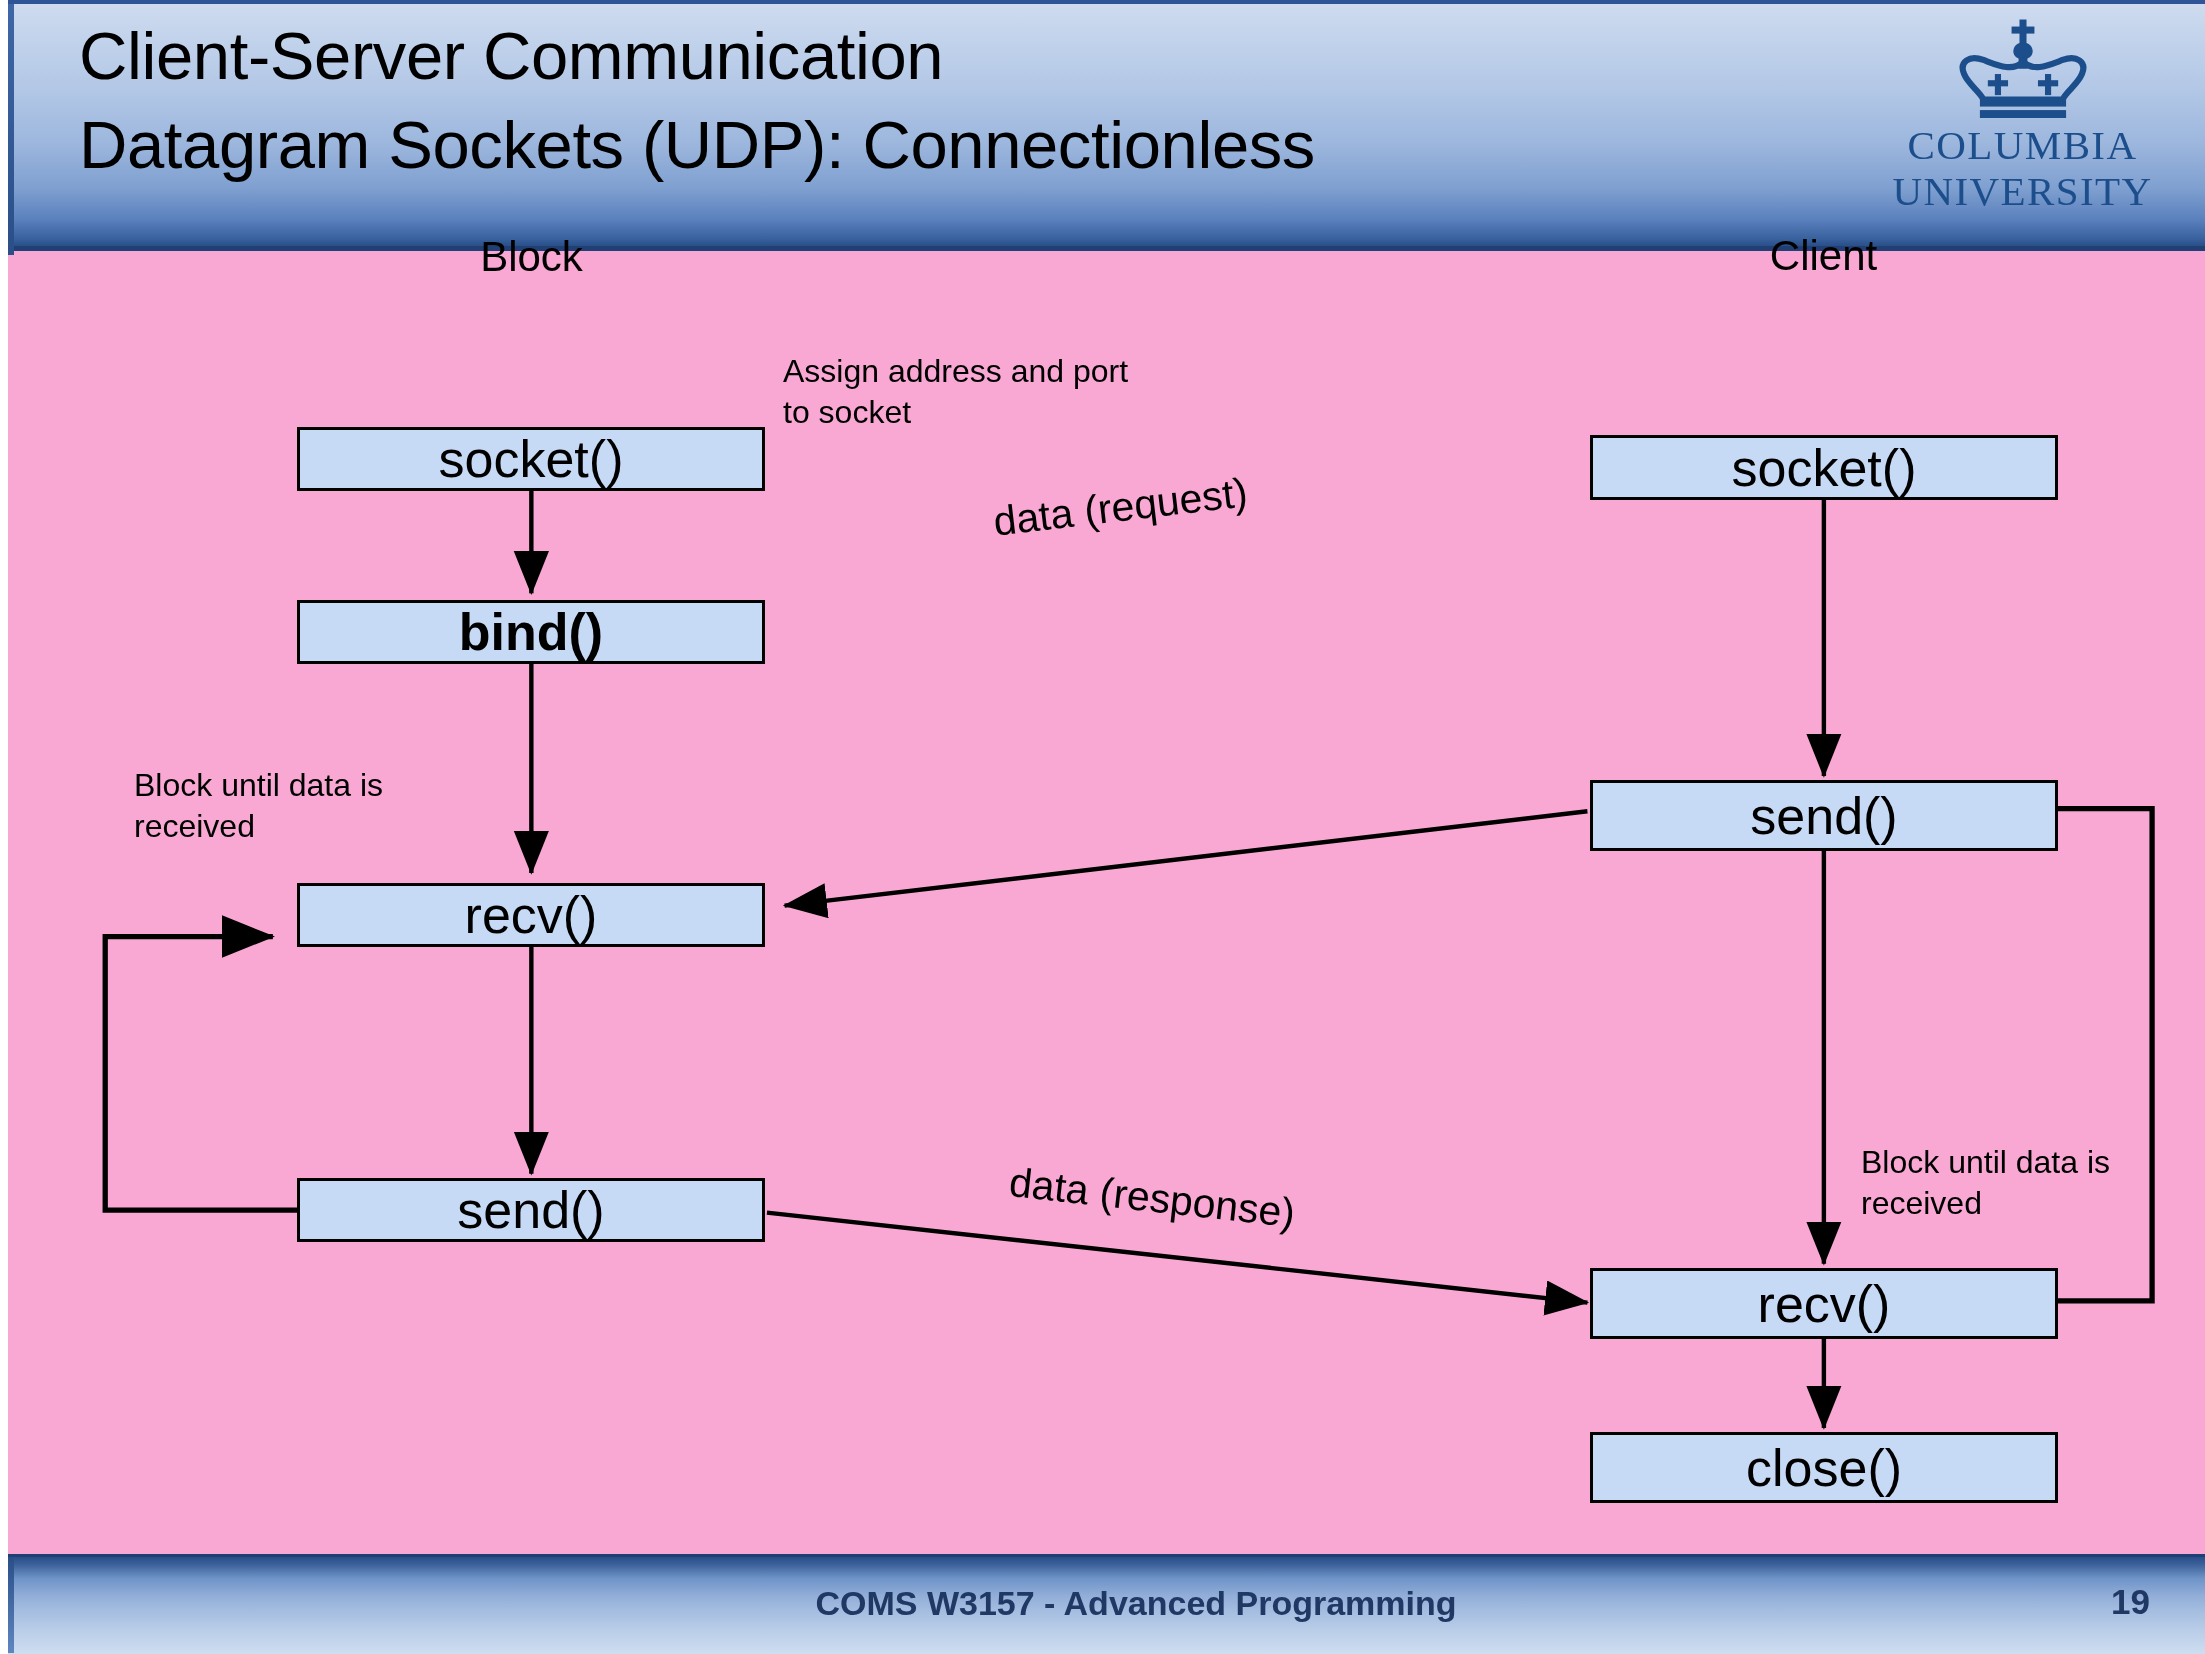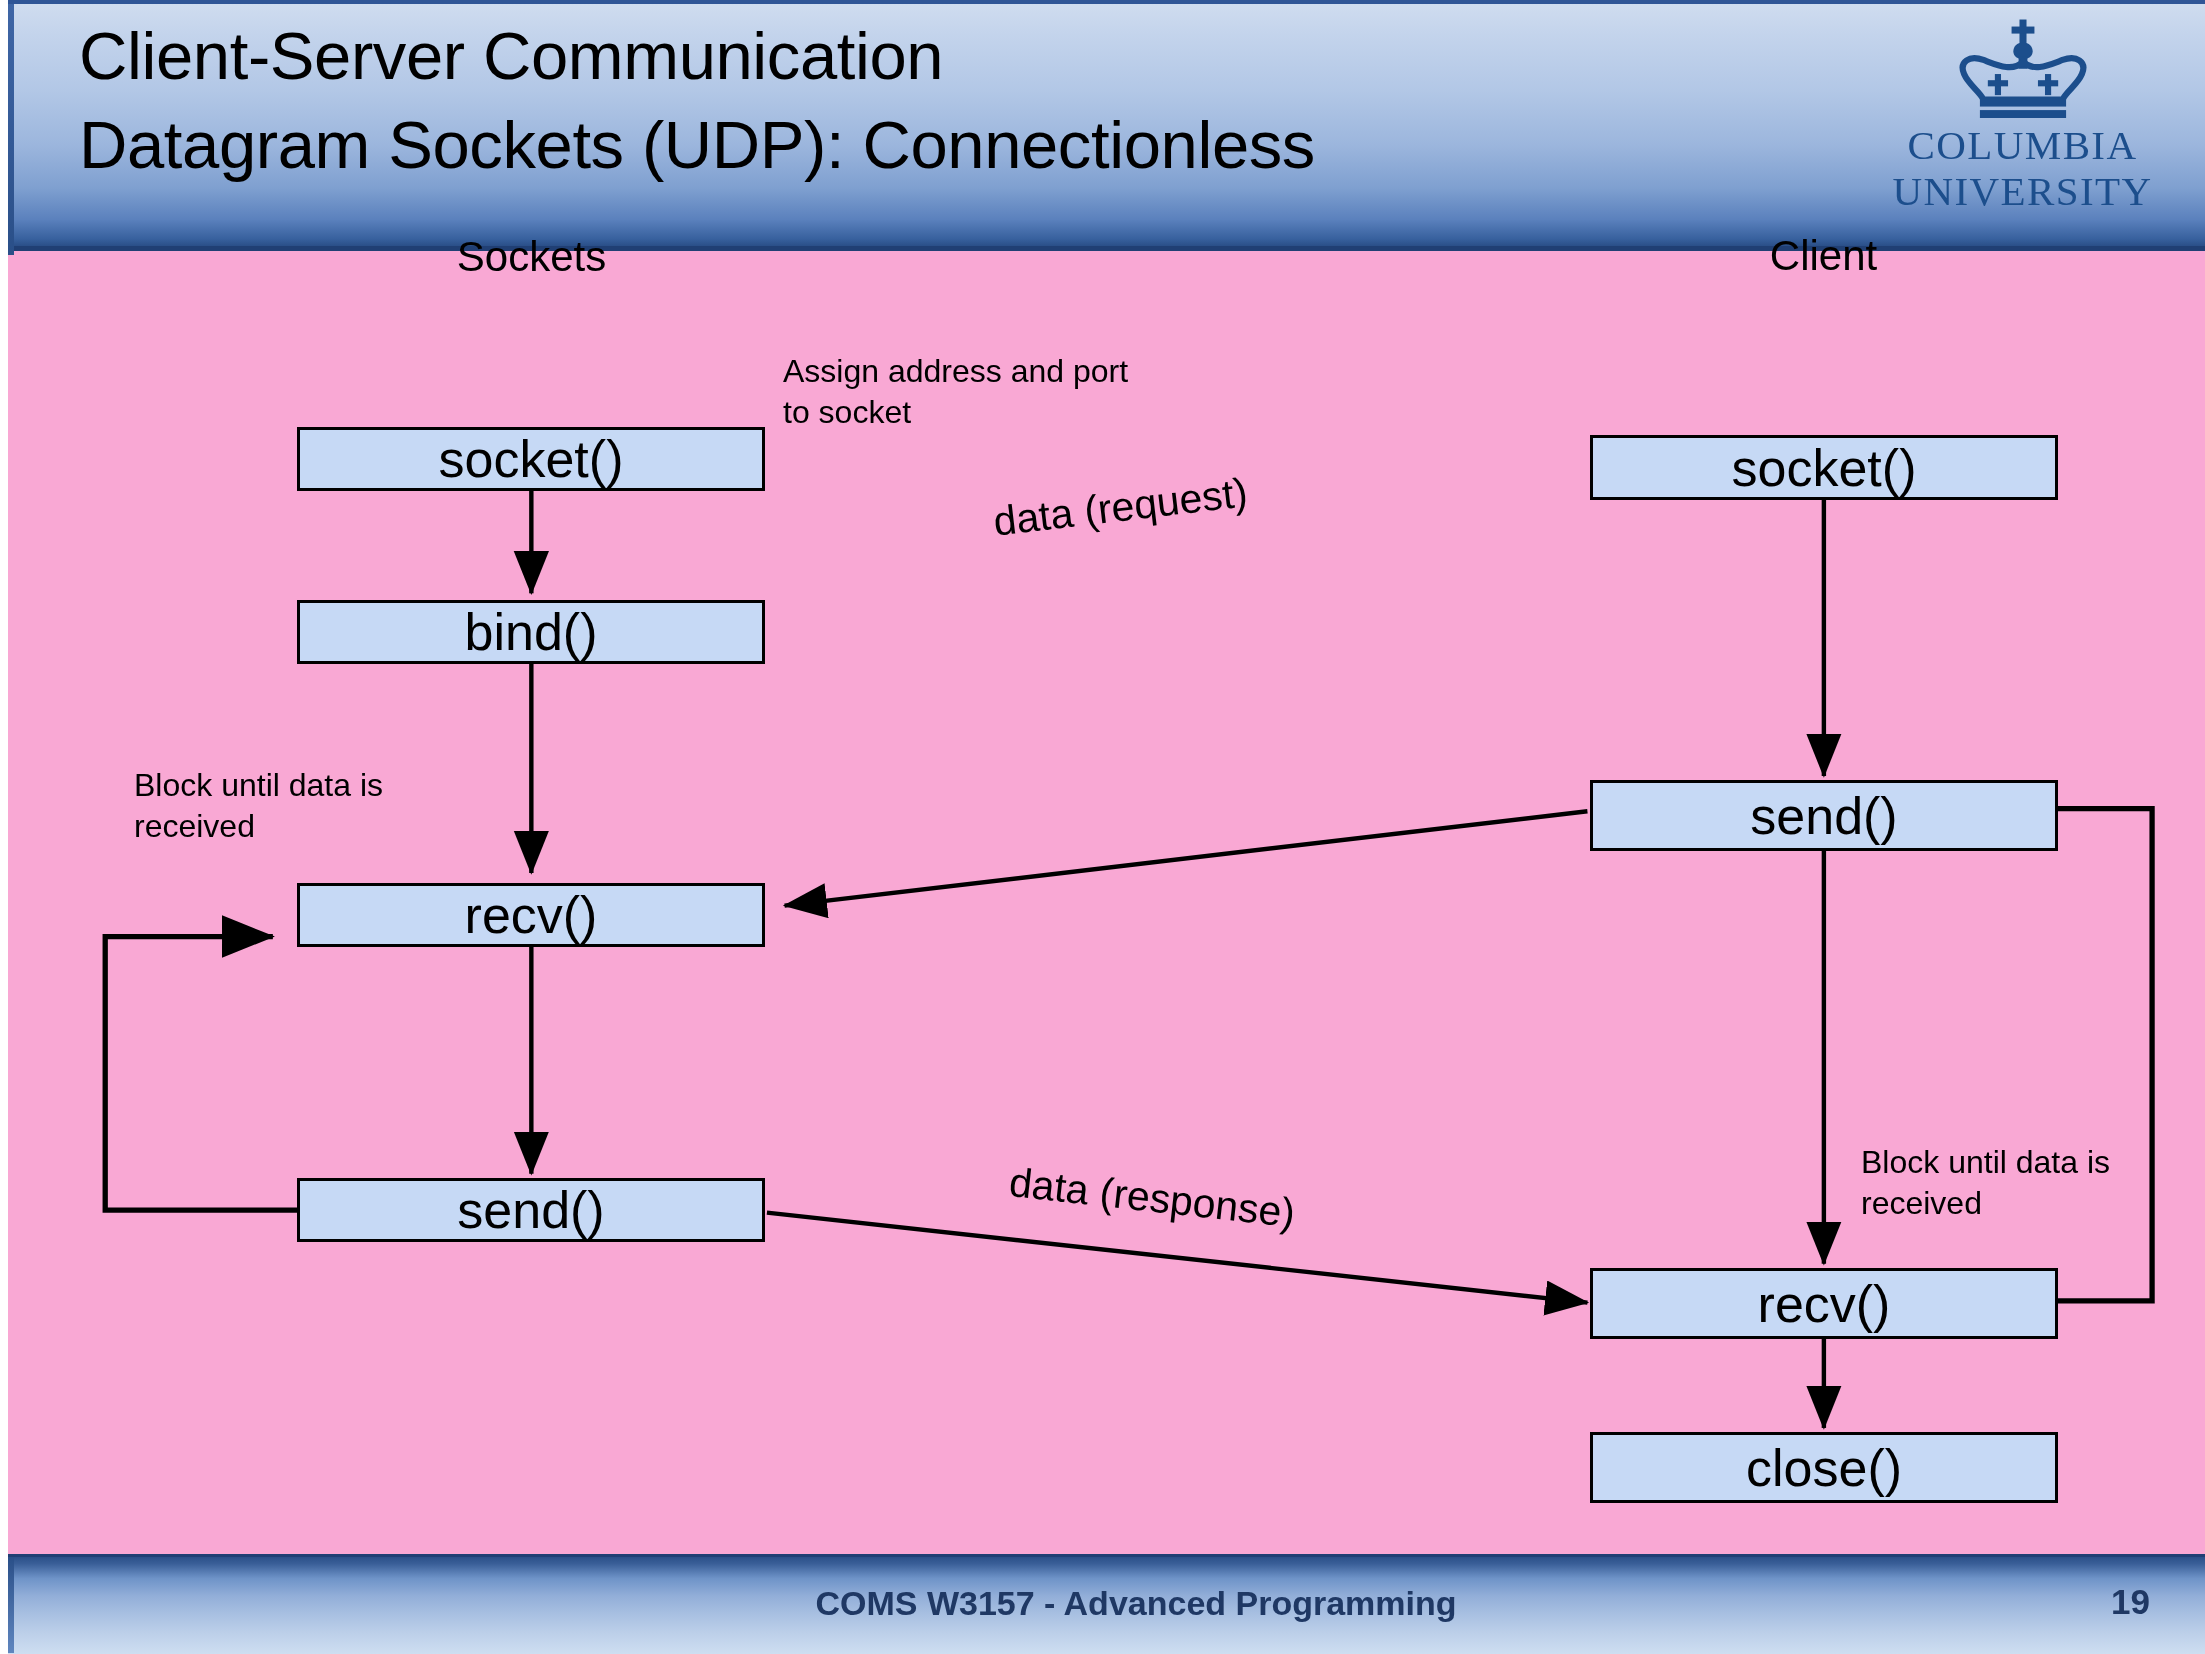--- a/index.html
+++ b/index.html
@@ -256,26 +256,26 @@
 
       <line x1="2058" y1="1233" x2="2058" y2="1334" stroke="#000" stroke-width="5" marker-end="url(#arrowhead)"></line>
 
       <polyline points="2323,1190 2430,1190 2430,632 2095,632" fill="none" stroke="#000" stroke-width="6" marker-end="url(#arrowhead)"></polyline>
 
       <line x1="1790" y1="635" x2="880" y2="742" stroke="#000" stroke-width="5" marker-end="url(#arrowhead)"></line>
 
       <line x1="860" y1="1090" x2="1790" y2="1192" stroke="#000" stroke-width="5" marker-end="url(#arrowhead)"></line>
     </svg>
 
-    <div class="col-heading" style="left:391px; top:-17.6px; width:265px;">Sockets</div>
+    <div class="col-heading" style="left:391px; top:-17.6px; width:265px;">Block</div>
     <div class="col-heading" style="left:1683px; top:-19.4px; width:265px;">Client</div>
 
     <div class="proc-box" style="left:289px; top:176px; width:468px; height:64px;">socket()</div>
 
-    <div class="proc-box" style="left:289px; top:349px; width:468px; height:64px;">bind()</div>
+    <div class="proc-box" style="left:289px; top:349px; width:468px; height:64px;font-weight:bold;">bind()</div>
 
     <div class="proc-box" style="left:289px; top:632px; width:468px; height:64px;">recv()</div>
 
     <div class="proc-box" style="left:289px; top:927px; width:468px; height:64px;">send()</div>
 
     <div class="proc-box" style="left:1582px; top:184px; width:468px; height:65px;">socket()</div>
 
     <div class="proc-box" style="left:1582px; top:529px; width:468px; height:71px;">send()</div>
 
     <div class="proc-box" style="left:1582px; top:1017px; width:468px; height:71px;">recv()</div>

